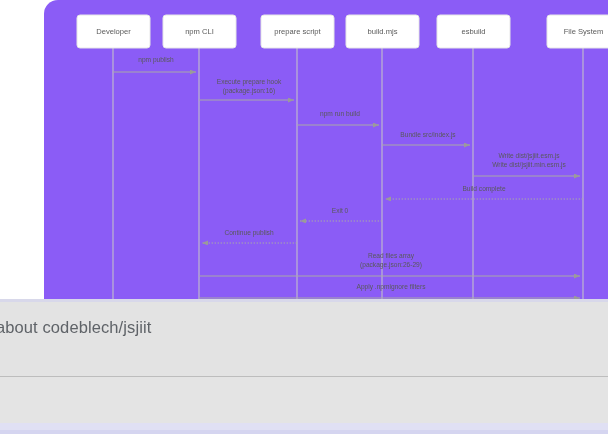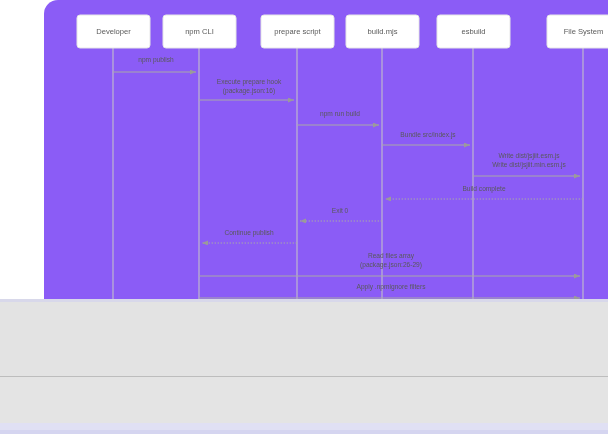--- a/index.html
+++ b/index.html
@@ -230,17 +230,20 @@
     </g>
 
     <g>
       <text class="msg-label" x="347" y="289">Apply .npmignore filters</text>
       <line class="msg-solid" x1="155" y1="298" x2="536" y2="298" marker-end="url(#arrow-filled)"></line>
     </g>
   </svg>
 </div>
 
 <div id="lower-panel">
+  <div id="caption-row">
+    <div id="caption-text">about codeblech/jsjiit</div>
+  </div>
   <div id="panel-divider"></div>
   <div id="panel-lower-area"></div>
   <div id="panel-bottom-accent"></div>
   <div id="panel-bottom-accent-2"></div>
 </div>
 
 </body></html>

